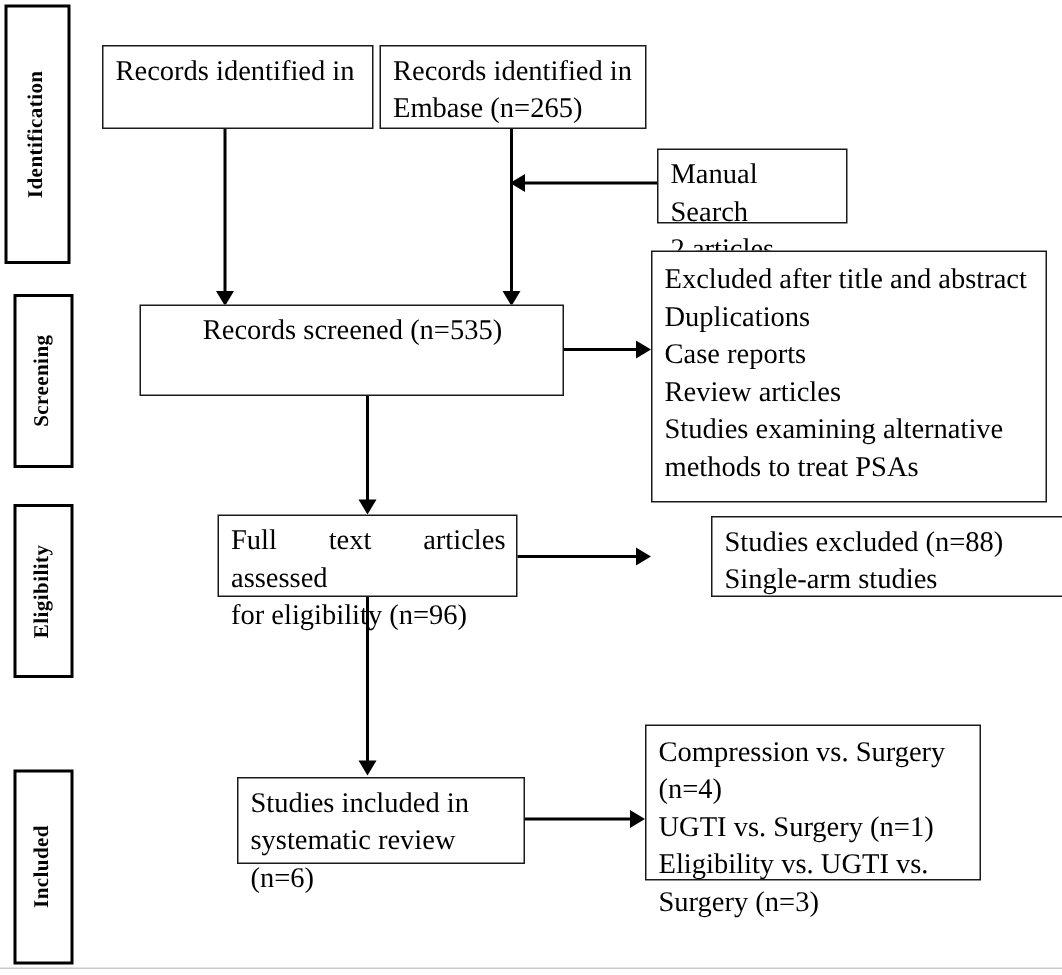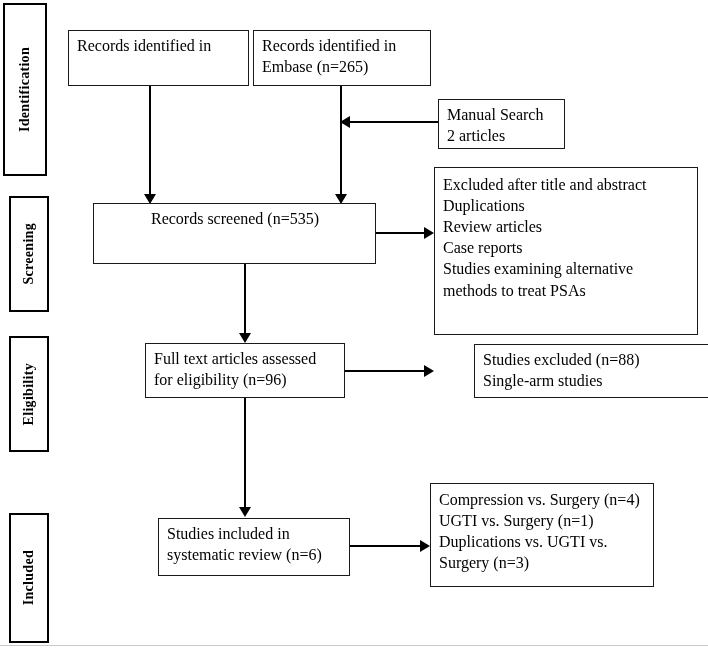--- a/index.html
+++ b/index.html
@@ -12,21 +12,21 @@
   .stage{
     position:absolute;border:2px solid #000;background:#fff;
     display:flex;align-items:center;justify-content:center;box-sizing:border-box;
   }
   .stage span{
     writing-mode:vertical-rl;transform:rotate(180deg);
     font-weight:bold;font-size:14px;letter-spacing:0.3px;white-space:nowrap;
   }
   .node{
     position:absolute;border:1.4px solid #1a1a1a;background:#fff;
-    box-sizing:border-box;font-size:16px;line-height:1.32;
+    box-sizing:border-box;font-size:19px;line-height:1.32;
     padding:4px 7px 3px 8px;
   }
   .node p{margin:0;}
   .just p{text-align:justify;text-align-last:left;}
   .just p.last{text-align:left;}
   .ctr{text-align:center;}
   .ln{position:absolute;background:#000;}
   .vln{width:2px;}
   .hln{height:2px;}
   .arw{position:absolute;width:0;height:0;}
@@ -76,22 +76,22 @@
   <div class="ln hln" style="left:348px;top:121px;width:90px;"></div>
   <div class="arw arw-l" style="left:340px;top:116px;"></div>
 
   <div class="node ctr" style="left:93px;top:203px;width:283px;height:61px;">
     <p>Records screened (n=535)</p>
   </div>
 
   <div class="node just" style="left:434px;top:167px;width:264px;height:168px;padding-top:6px;">
     <p>Excluded after title and abstract</p>
     <p class="last">Duplications</p>
+    <p class="last">Case reports</p>
     <p class="last">Review articles</p>
-    <p class="last">Case reports</p>
     <p>Studies examining alternative</p>
     <p class="last">methods to treat PSAs</p>
   </div>
 
   <div class="ln hln" style="left:376px;top:232px;width:50px;"></div>
   <div class="arw arw-r" style="left:424px;top:227px;"></div>
 
   <div class="ln vln" style="left:244px;top:264px;height:70px;"></div>
   <div class="arw arw-d" style="left:239px;top:333px;"></div>
 
@@ -112,21 +112,21 @@
   <div class="arw arw-d" style="left:239px;top:507px;"></div>
 
   <div class="node just" style="left:158px;top:518px;width:192px;height:58px;">
     <p>Studies included in</p>
     <p class="last">systematic review (n=6)</p>
   </div>
 
   <div class="node just" style="left:430px;top:483px;width:224px;height:104px;padding-top:5px;">
     <p class="last">Compression vs. Surgery (n=4)</p>
     <p class="last">UGTI vs. Surgery (n=1)</p>
-    <p>Duplications vs. UGTI vs.</p>
+    <p>Eligibility vs. UGTI vs.</p>
     <p class="last">Surgery (n=3)</p>
   </div>
 
   <div class="ln hln" style="left:350px;top:545px;width:72px;"></div>
   <div class="arw arw-r" style="left:420px;top:540px;"></div>
 
   <div class="footrule"></div>
 </div>
 
 </body></html>

